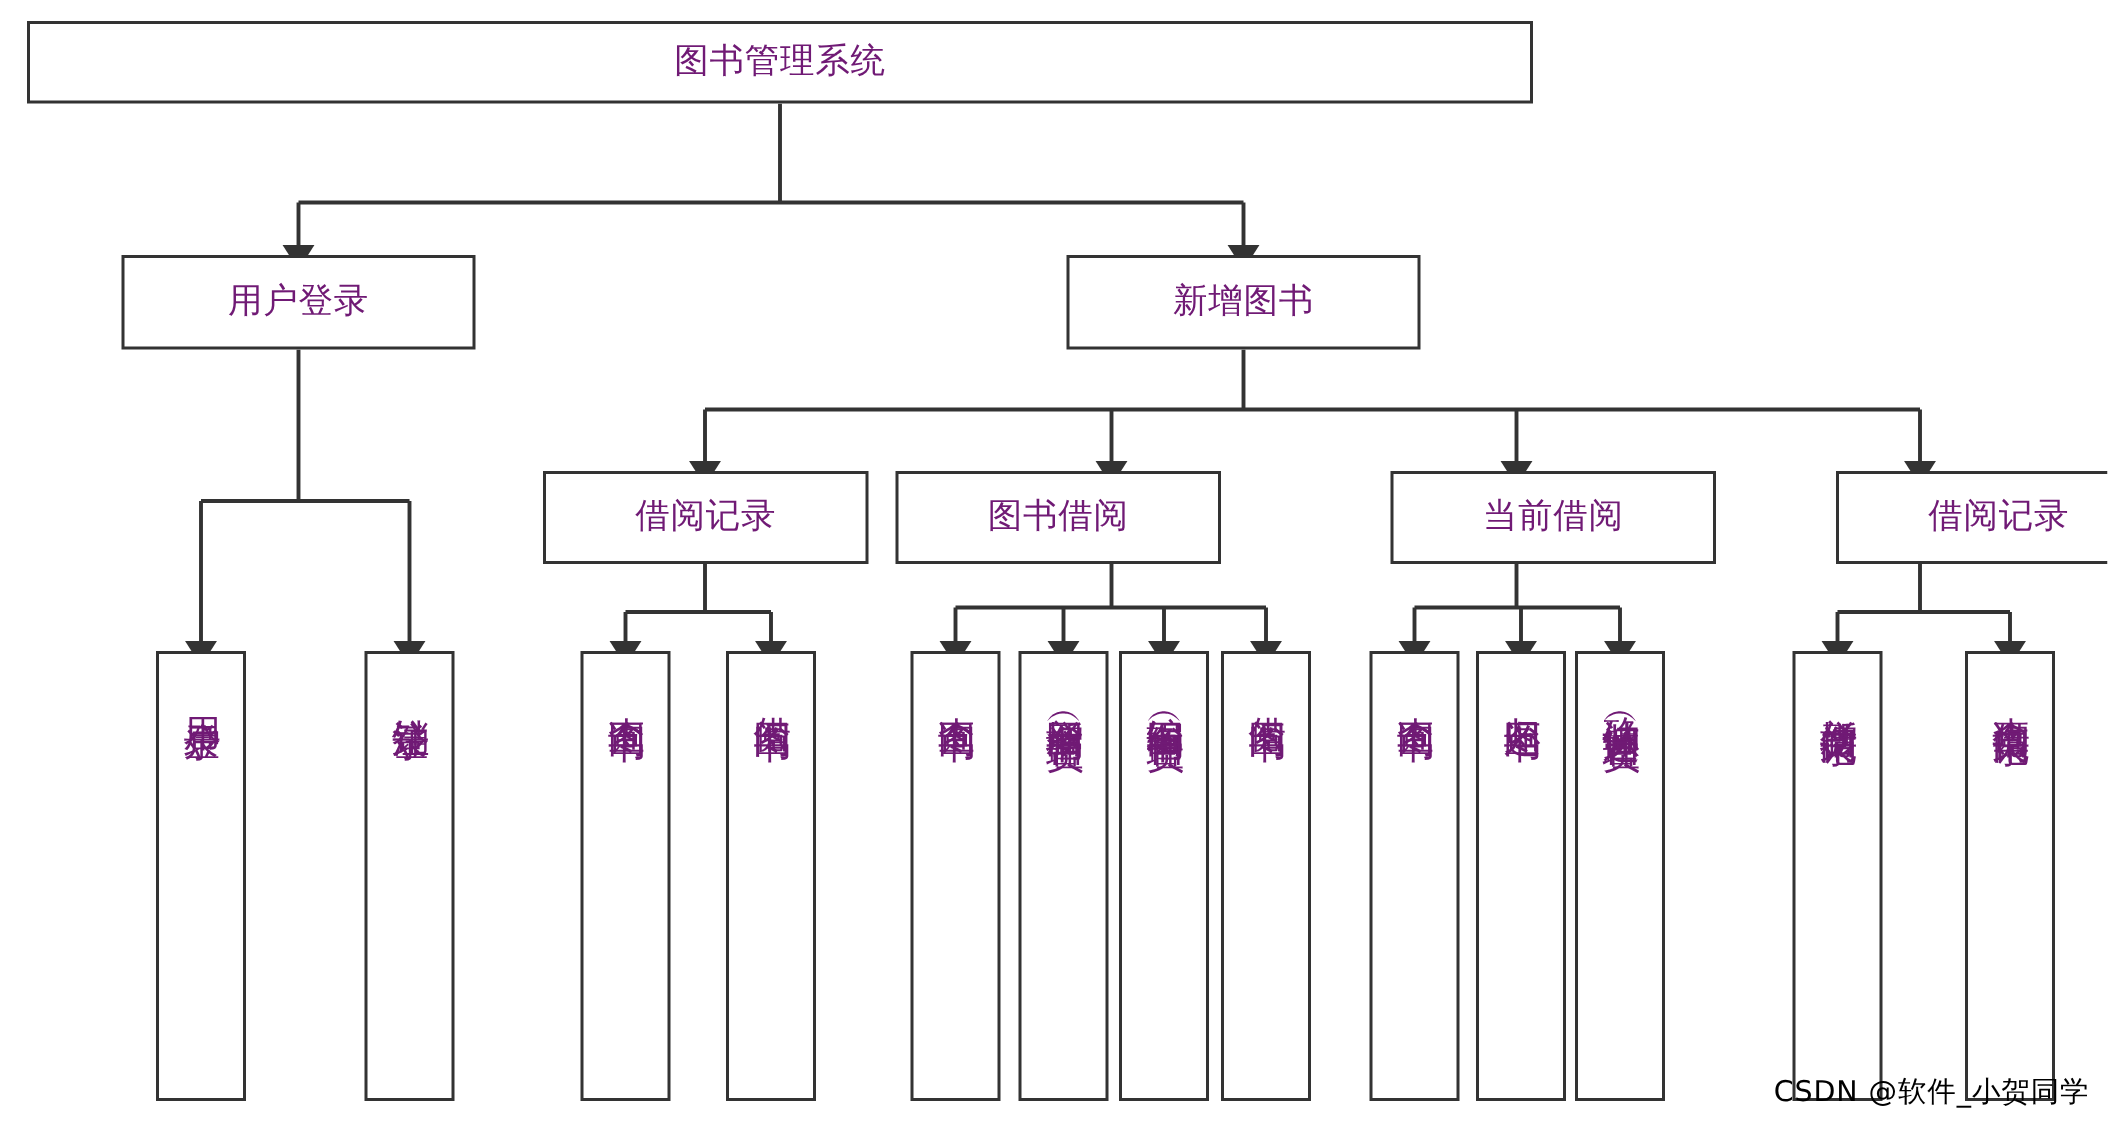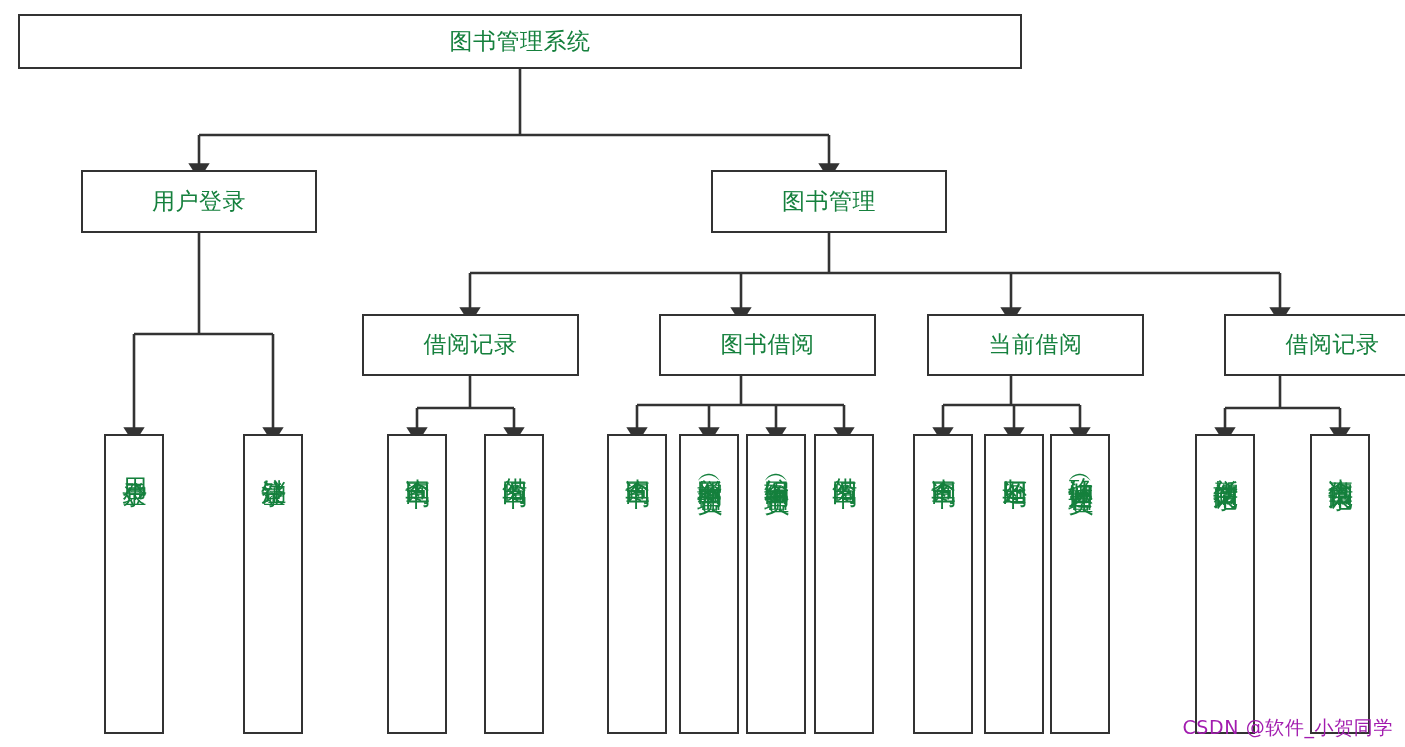--- a/index.html
+++ b/index.html
@@ -33,21 +33,21 @@
     border: 2.5px solid #333333;
     background: #ffffff;
     display: flex;
     align-items: center;
     justify-content: center;
     z-index: 2;
   }
   .node-label {
     font-size: 23px;
     line-height: 1.12;
-    color: #15803d;
+    color: #701a75;
     letter-spacing: 0.5px;
     white-space: nowrap;
     text-align: center;
   }
   .node.vertical {
     align-items: flex-start;
     justify-content: center;
     padding-top: 22px;
   }
   .node.vertical .node-label {
@@ -56,21 +56,21 @@
     font-size: 25px;
     line-height: 1.22;
     letter-spacing: 2px;
     white-space: nowrap;
   }
   .watermark {
     position: absolute;
     right: 12px;
     bottom: 6px;
     font-size: 19px;
-    color: #a21caf;
+    color: #000000;
     letter-spacing: 0.6px;
     white-space: nowrap;
     z-index: 5;
   }
 </style>
 </head>
 <body>
 
 <div id="canvas">
 
@@ -118,26 +118,26 @@
   </svg>
 
   <div id="node-layer">
       <div class="node" style="left: 18px; top: 14px; width: 1004px; height: 55px;">
         <span class="node-label">图书管理系统</span>
       </div>
       <div class="node" style="left: 81px; top: 170px; width: 236px; height: 63px;">
         <span class="node-label">用户登录</span>
       </div>
       <div class="node" style="left: 711px; top: 170px; width: 236px; height: 63px;">
-        <span class="node-label">图书管理</span>
+        <span class="node-label">新增图书</span>
       </div>
       <div class="node" style="left: 362px; top: 314px; width: 217px; height: 62px;">
         <span class="node-label">借阅记录</span>
       </div>
-      <div class="node" style="left: 659px; top: 314px; width: 217px; height: 62px;">
+      <div class="node" style="left: 597px; top: 314px; width: 217px; height: 62px;">
         <span class="node-label">图书借阅</span>
       </div>
       <div class="node" style="left: 903px; top: 314px; width: 217px; height: 62px; margin-left: 24px;">
         <span class="node-label">当前借阅</span>
       </div>
       <div class="node" style="left: 1224px; top: 314px; width: 217px; height: 62px;">
         <span class="node-label">借阅记录</span>
       </div>
       <div class="node vertical" style="left: 104px; top: 434px; width: 60px; height: 300px;">
         <span class="node-label">用户登录</span>

